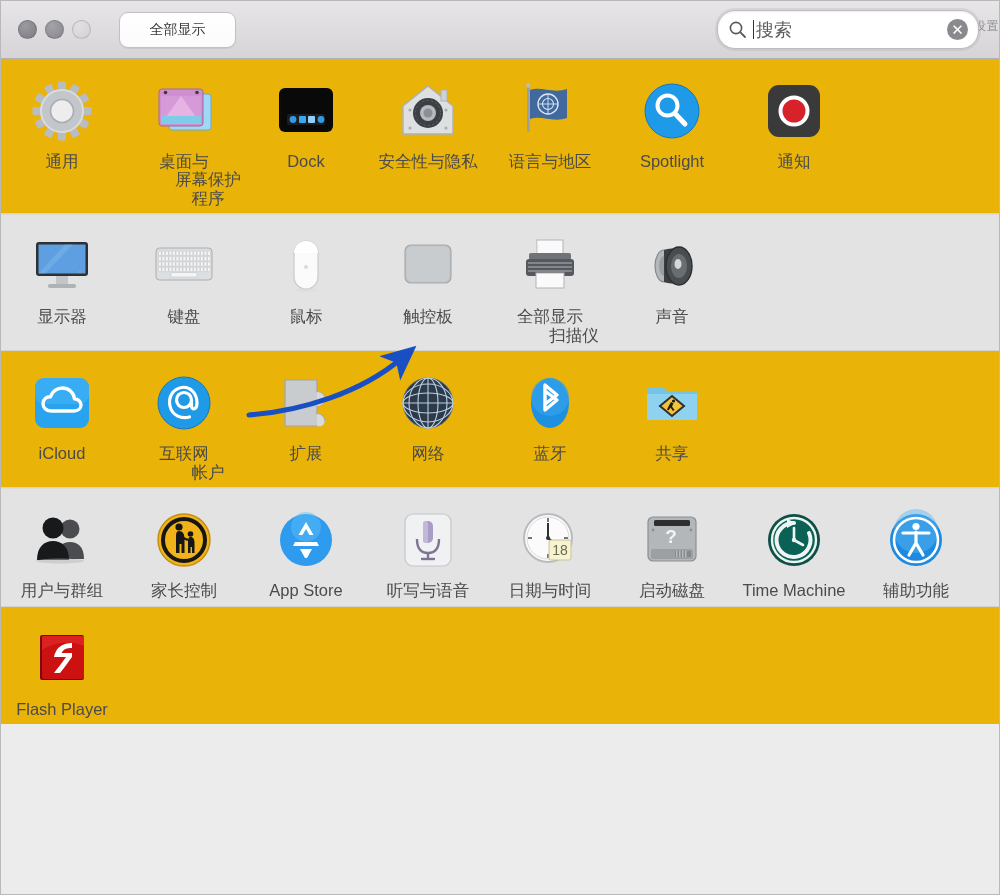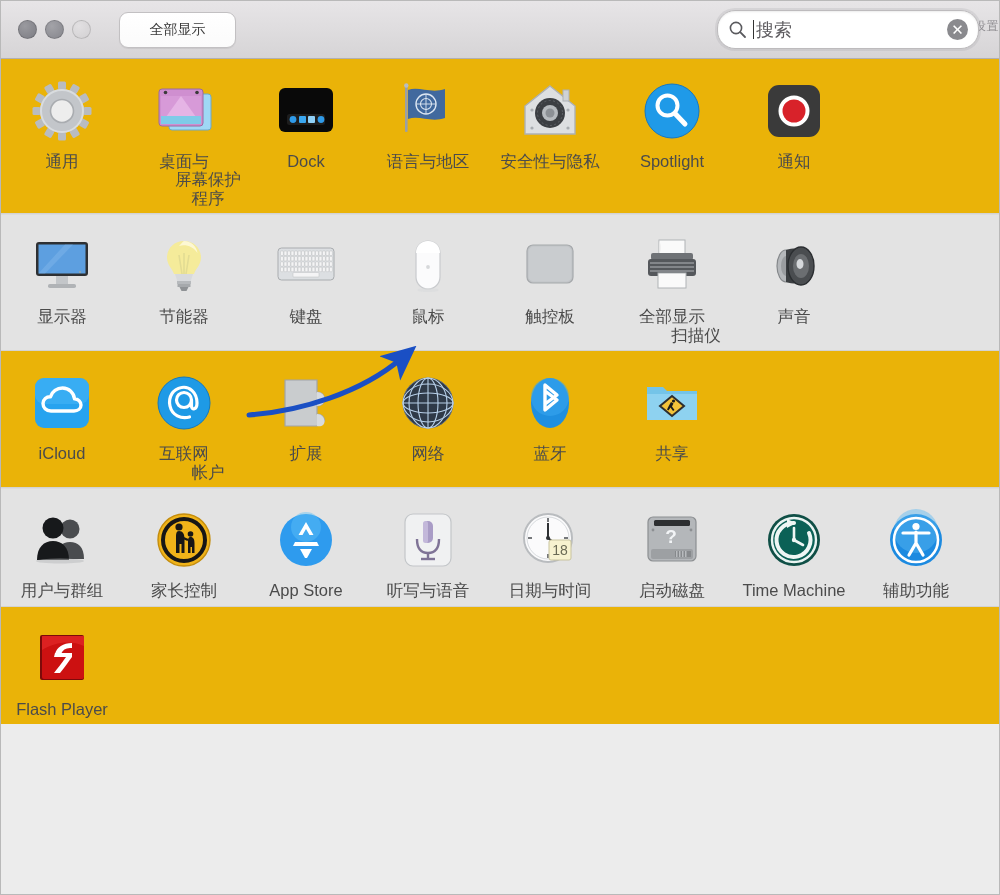--- a/index.html
+++ b/index.html
@@ -196,50 +196,50 @@
               <rect x="24" y="36" width="7" height="7" rx="1" fill="#3aa7f0"></rect>
               <rect x="33" y="36" width="7" height="7" rx="1" fill="#8fd0f7"></rect>
               <circle cx="46" cy="39.5" r="3.4" fill="#2f9ae8"></circle>
             </svg>
           </div>
           <div class="plabel"><span>Dock</span></div>
         </div>
         <div class="pane">
           <div class="ibox">
             <svg width="62" height="62" viewBox="0 0 62 62">
-              <rect x="8" y="6" width="2.6" height="46" rx="1" fill="#9aa0a6"></rect>
-              <circle cx="9.3" cy="5.5" r="2.2" fill="#b8bdc2"></circle>
-              <path d="M11 10 C22 6 34 14 48 9 L48 38 C34 43 22 35 11 39 Z" fill="#41699e"></path>
-              <circle cx="29" cy="24" r="10" fill="none" stroke="#dce6f2" stroke-width="1.4"></circle>
-              <circle cx="29" cy="24" r="5.5" fill="none" stroke="#dce6f2" stroke-width="1.1"></circle>
-              <path d="M19 24 L39 24 M29 14 L29 34" stroke="#dce6f2" stroke-width="0.9"></path>
-            </svg>
-          </div>
-          <div class="plabel"><span>语言与地区</span></div>
-        </div>
-        <div class="pane">
-          <div class="ibox">
-            <svg width="62" height="62" viewBox="0 0 62 62">
               <path d="M31 6 L56 26 L56 54 L6 54 L6 26 Z" fill="#dddfe1" stroke="#adb1b5" stroke-width="1.4"></path>
               <rect x="44" y="10" width="6" height="11" fill="#cfd2d5" stroke="#adb1b5" stroke-width="1"></rect>
               <circle cx="31" cy="33" r="15" fill="#3c3f43"></circle>
               <circle cx="31" cy="33" r="12.5" fill="none" stroke="#5e6267" stroke-width="1" stroke-dasharray="2 2.4"></circle>
               <circle cx="31" cy="33" r="8" fill="#b6babe"></circle>
               <circle cx="31" cy="33" r="4.5" fill="#8c9095"></circle>
               <circle cx="13" cy="48" r="1.6" fill="#a9adb1"></circle>
               <circle cx="49" cy="48" r="1.6" fill="#a9adb1"></circle>
               <circle cx="13" cy="30" r="1.6" fill="#a9adb1"></circle>
               <circle cx="49" cy="30" r="1.6" fill="#a9adb1"></circle>
             </svg>
           </div>
           <div class="plabel"><span>安全性与隐私</span></div>
         </div>
         <div class="pane">
           <div class="ibox">
             <svg width="62" height="62" viewBox="0 0 62 62">
+              <rect x="8" y="6" width="2.6" height="46" rx="1" fill="#9aa0a6"></rect>
+              <circle cx="9.3" cy="5.5" r="2.2" fill="#b8bdc2"></circle>
+              <path d="M11 10 C22 6 34 14 48 9 L48 38 C34 43 22 35 11 39 Z" fill="#41699e"></path>
+              <circle cx="29" cy="24" r="10" fill="none" stroke="#dce6f2" stroke-width="1.4"></circle>
+              <circle cx="29" cy="24" r="5.5" fill="none" stroke="#dce6f2" stroke-width="1.1"></circle>
+              <path d="M19 24 L39 24 M29 14 L29 34" stroke="#dce6f2" stroke-width="0.9"></path>
+            </svg>
+          </div>
+          <div class="plabel"><span>语言与地区</span></div>
+        </div>
+        <div class="pane">
+          <div class="ibox">
+            <svg width="62" height="62" viewBox="0 0 62 62">
               <circle cx="31" cy="31" r="27" fill="#1f9ae8"></circle>
               <circle cx="31" cy="31" r="27" fill="none" stroke="#1477c4" stroke-width="1"></circle>
               <circle cx="26.5" cy="25.5" r="10" fill="none" stroke="#ffffff" stroke-width="4"></circle>
               <line x1="34" y1="33.5" x2="44" y2="44" stroke="#ffffff" stroke-width="5" stroke-linecap="round"></line>
             </svg>
           </div>
           <div class="plabel"><span>Spotlight</span></div>
         </div>
         <div class="pane">
           <div class="ibox">
@@ -258,34 +258,20 @@
             <svg width="62" height="62" viewBox="0 0 62 62">
               <rect x="5" y="7" width="52" height="34" rx="3" fill="#2e3033"></rect>
               <rect x="7.5" y="9.5" width="47" height="29" fill="#5d9fe0"></rect>
               <path d="M7.5 38.5 L34 9.5 L42 9.5 L14 38.5 Z" fill="#82b8ec" opacity="0.45"></path>
               <rect x="25" y="41" width="12" height="9" fill="#c3c6c9"></rect>
               <rect x="17" y="49" width="28" height="4" rx="1.8" fill="#b0b3b6"></rect>
               <circle cx="49" cy="37" r="1" fill="#9aa"></circle>
             </svg>
           </div>
           <div class="plabel"><span>显示器</span></div>
-        </div>
-        <div class="pane">
-          <div class="ibox">
-            <svg width="62" height="62" viewBox="0 0 62 62">
-              <path d="M31 6 C41 6 48 13.5 48 22.5 C48 30 42.5 34 41 39 L21 39 C19.5 34 14 30 14 22.5 C14 13.5 21 6 31 6 Z" fill="#f5eb9a"></path>
-              <path d="M31 6 C38 6 43.5 11 44.5 18 C40 11.5 33 9 26 11 C29 8 30 6.5 31 6 Z" fill="#fdf8d4"></path>
-              <path d="M22 39 L40 39 L37.5 47 L24.5 47 Z" fill="#d8dadd"></path>
-              <rect x="24" y="46" width="14" height="3" fill="#b6b9bc"></rect>
-              <rect x="24.5" y="49" width="13" height="3" fill="#a6a9ac"></rect>
-              <path d="M26.5 52 L35.5 52 L33.5 56 L28.5 56 Z" fill="#8f9295"></path>
-              <path d="M26 20 L29 39 M31 18 L31 39 M36 20 L33 39" stroke="#e3dc93" stroke-width="1.6"></path>
-            </svg>
-          </div>
-          <div class="plabel"><span>节能器</span></div>
         </div>
         <div class="pane">
           <div class="ibox">
             <svg width="62" height="62" viewBox="0 0 62 62">
               <rect x="3" y="13" width="56" height="32" rx="3.5" fill="#dcdfe2" stroke="#a9acaf" stroke-width="1"></rect>
               <rect x="5.5" y="16" width="2.9" height="4.5" rx="0.7" fill="#f4f4f5" stroke="#b9bcbf" stroke-width="0.45"></rect>
               <rect x="9" y="16" width="2.9" height="4.5" rx="0.7" fill="#f4f4f5" stroke="#b9bcbf" stroke-width="0.45"></rect>
               <rect x="12.5" y="16" width="2.9" height="4.5" rx="0.7" fill="#f4f4f5" stroke="#b9bcbf" stroke-width="0.45"></rect>
               <rect x="16" y="16" width="2.9" height="4.5" rx="0.7" fill="#f4f4f5" stroke="#b9bcbf" stroke-width="0.45"></rect>
               <rect x="19.5" y="16" width="2.9" height="4.5" rx="0.7" fill="#f4f4f5" stroke="#b9bcbf" stroke-width="0.45"></rect>

